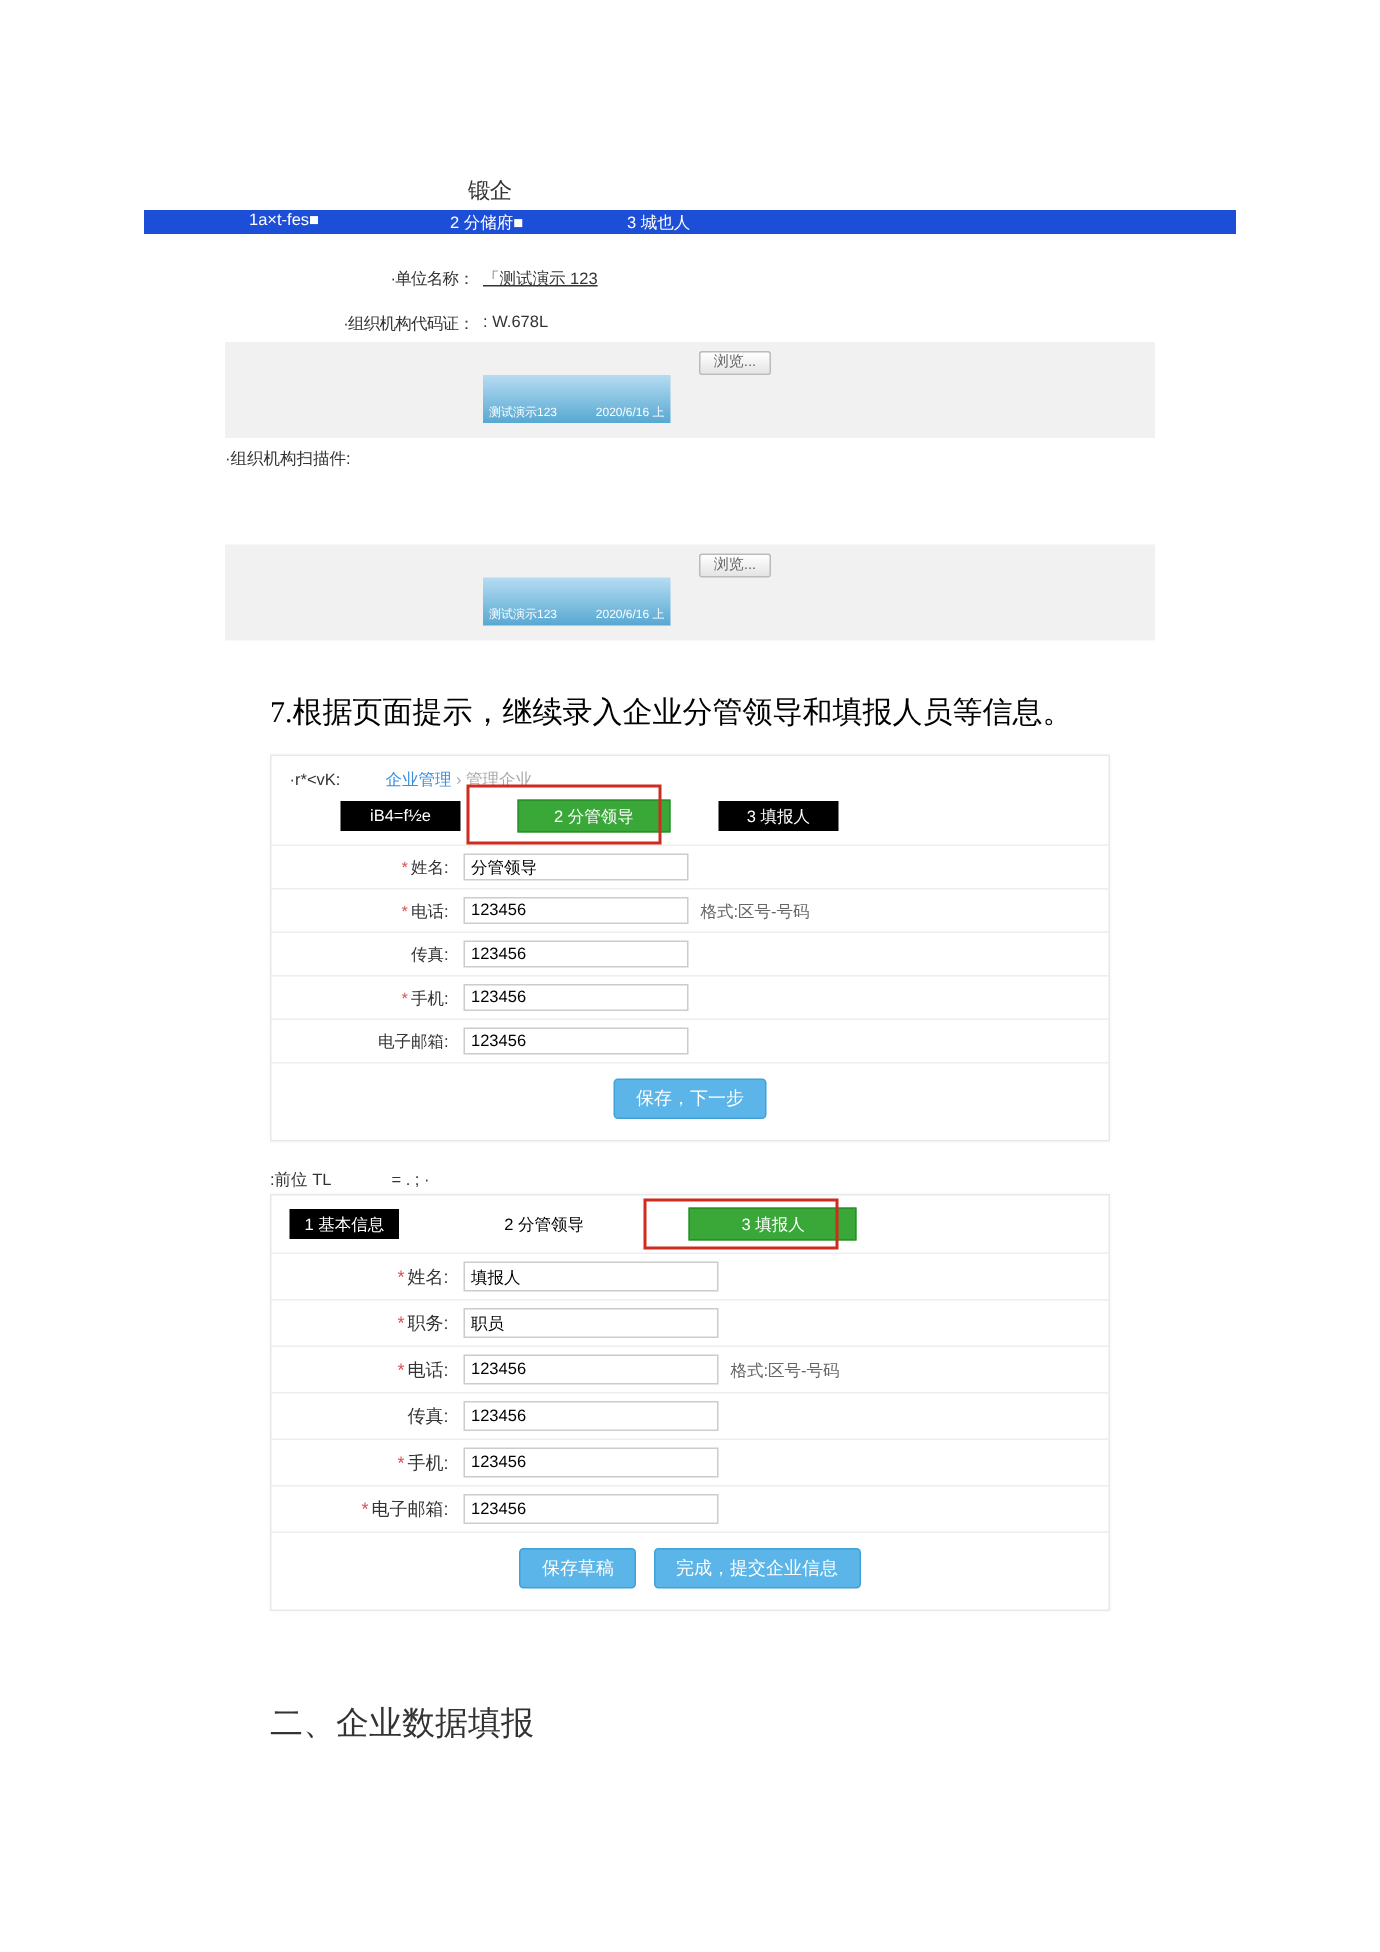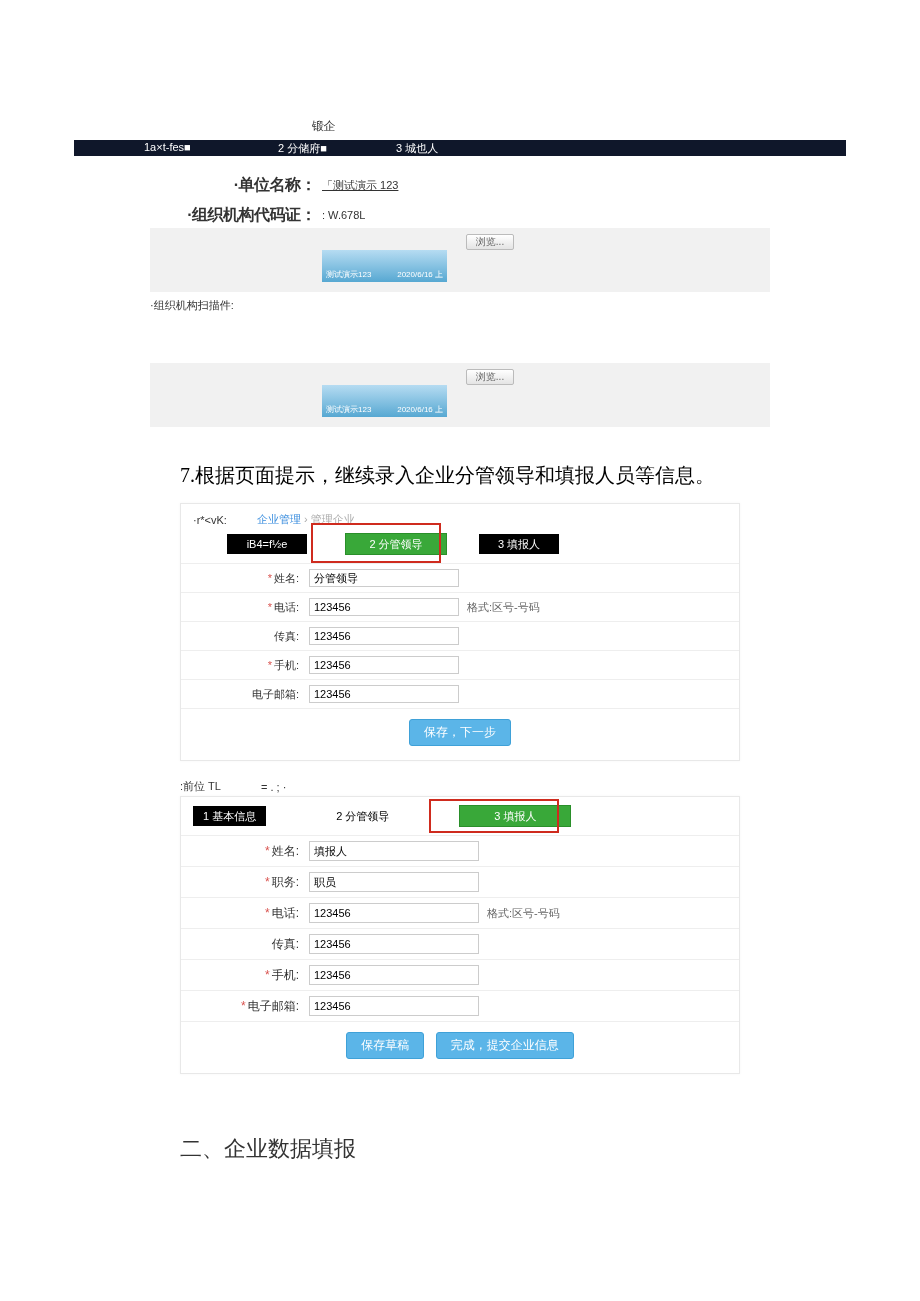--- a/index.html
+++ b/index.html
@@ -1,22 +1,22 @@
 <!DOCTYPE html>
 <html><head>
 <meta charset="utf-8">
 <style>
   body { margin:0; padding:0; background:#fff; font-family:"Microsoft YaHei","SimSun",Arial,sans-serif; font-size:12px; color:#333; }
   .page { width:920px; min-height:1301px; margin:0 auto; position:relative; box-sizing:border-box; padding-top:110px; }
-  .top-caption { position:absolute; left:312px; top:118px; font-size:12px; letter-spacing:-0.5px; }
-  .black-bar { background:#0f172a; color:#fff; height:16px; position:relative; margin:0 74px; }
+  .top-caption { position:absolute; left:312px; top:118px; font-size:15px; letter-spacing:-0.5px; }
+  .black-bar { background:#1d4ed8; color:#fff; height:16px; position:relative; margin:0 96px; }
   .black-bar span { position:absolute; top:1px; font-size:11px; }
   .form-a { margin:10px 150px 0 150px; }
   .form-a-row { display:flex; align-items:center; height:22px; }
-  .form-a-row .lab { width:172px; text-align:right; padding-right:6px; font-size:16px; color:#333; letter-spacing:-0.5px; box-sizing:border-box;font-weight:bold; }
+  .form-a-row .lab { width:172px; text-align:right; padding-right:6px; font-size:11px; color:#333; letter-spacing:-0.5px; box-sizing:border-box; }
   .form-a-row .val { font-size:11px; }
   .underline { text-decoration:underline; }
   .grey-area { background:#f1f1f1; margin:2px 150px 0 150px; height:64px; position:relative; }
   .upload-thumb { position:absolute; left:172px; top:22px; width:125px; height:32px; background:linear-gradient(#b6dcf2,#57a8d2); color:#fff; font-size:8px; display:flex; align-items:flex-end; justify-content:space-between; padding:2px 4px; box-sizing:border-box; }
   .browse-btn { position:absolute; left:316px; top:6px; width:48px; height:16px; background:linear-gradient(#fff,#e4e4e4); border:1px solid #bbb; border-radius:2px; font-size:10px; text-align:center; line-height:14px; color:#666; box-sizing:border-box; }
   .scan-label { margin:6px 150px 0 150px; font-size:11px; }
   .body-text { margin:26px 180px 0 180px; font-size:20px; line-height:2.2; font-family:"SimSun",serif; color:#000; }
   .panel { margin:6px 180px 0 180px; border:1px solid #e8e8e8; background:#fff; box-shadow:0 0 3px rgba(0,0,0,.04); font-size:11px; }
   .panel-head { padding:8px 12px 6px 12px; display:flex; align-items:center; gap:10px; position:relative; }
   .bc-a { color:#3b8ede; }

